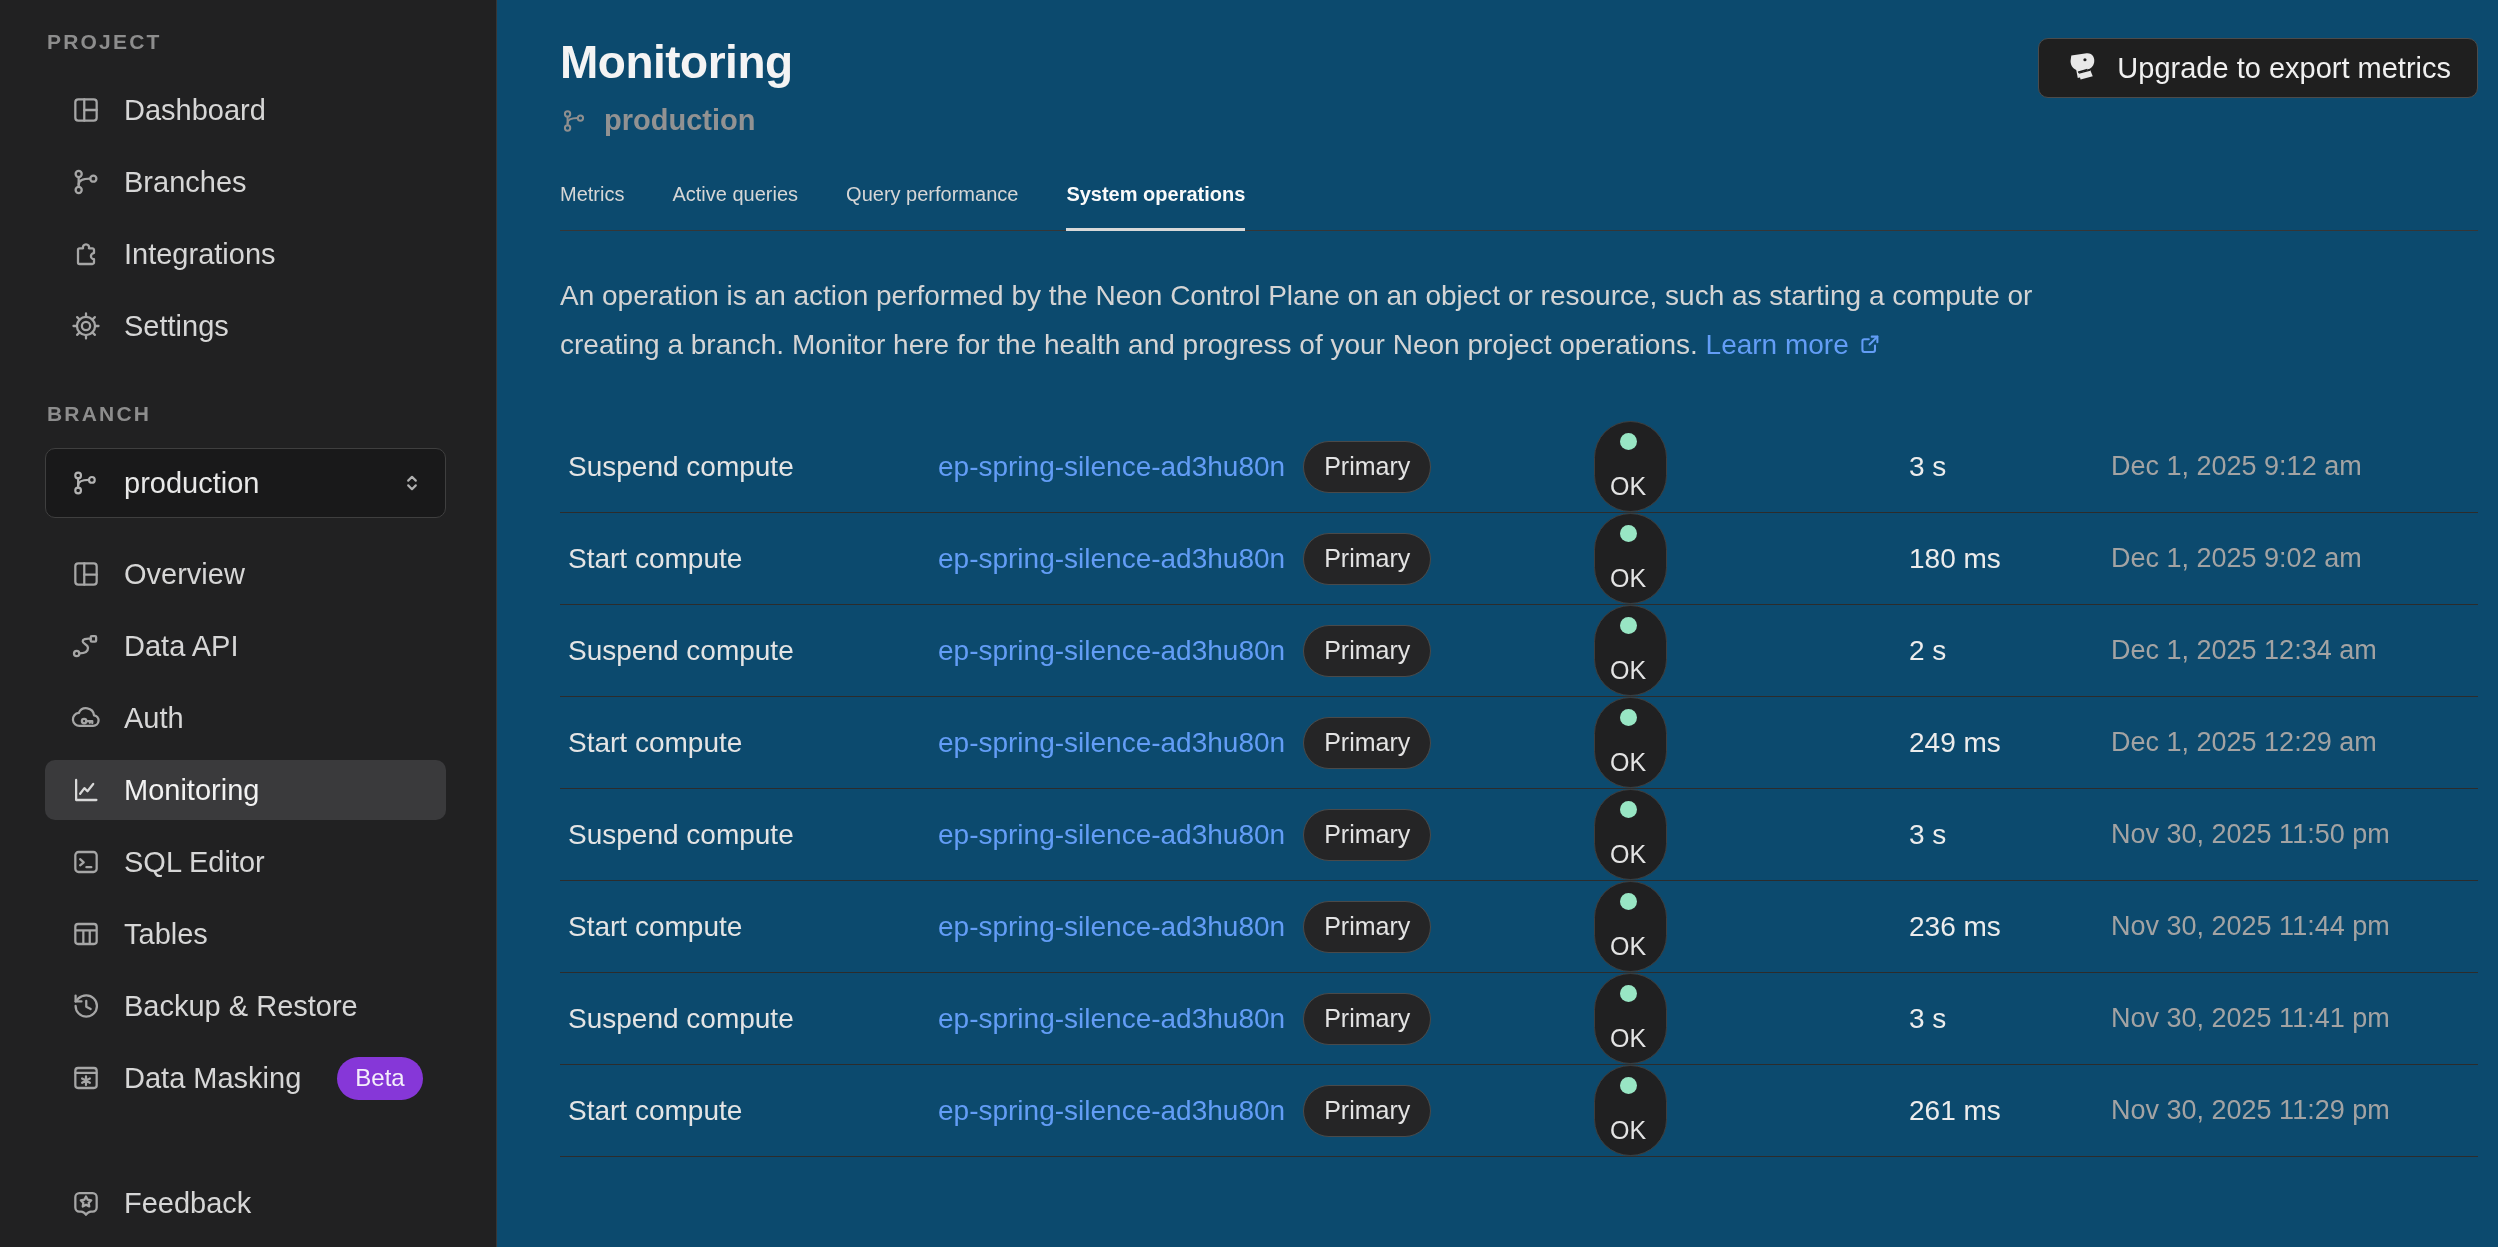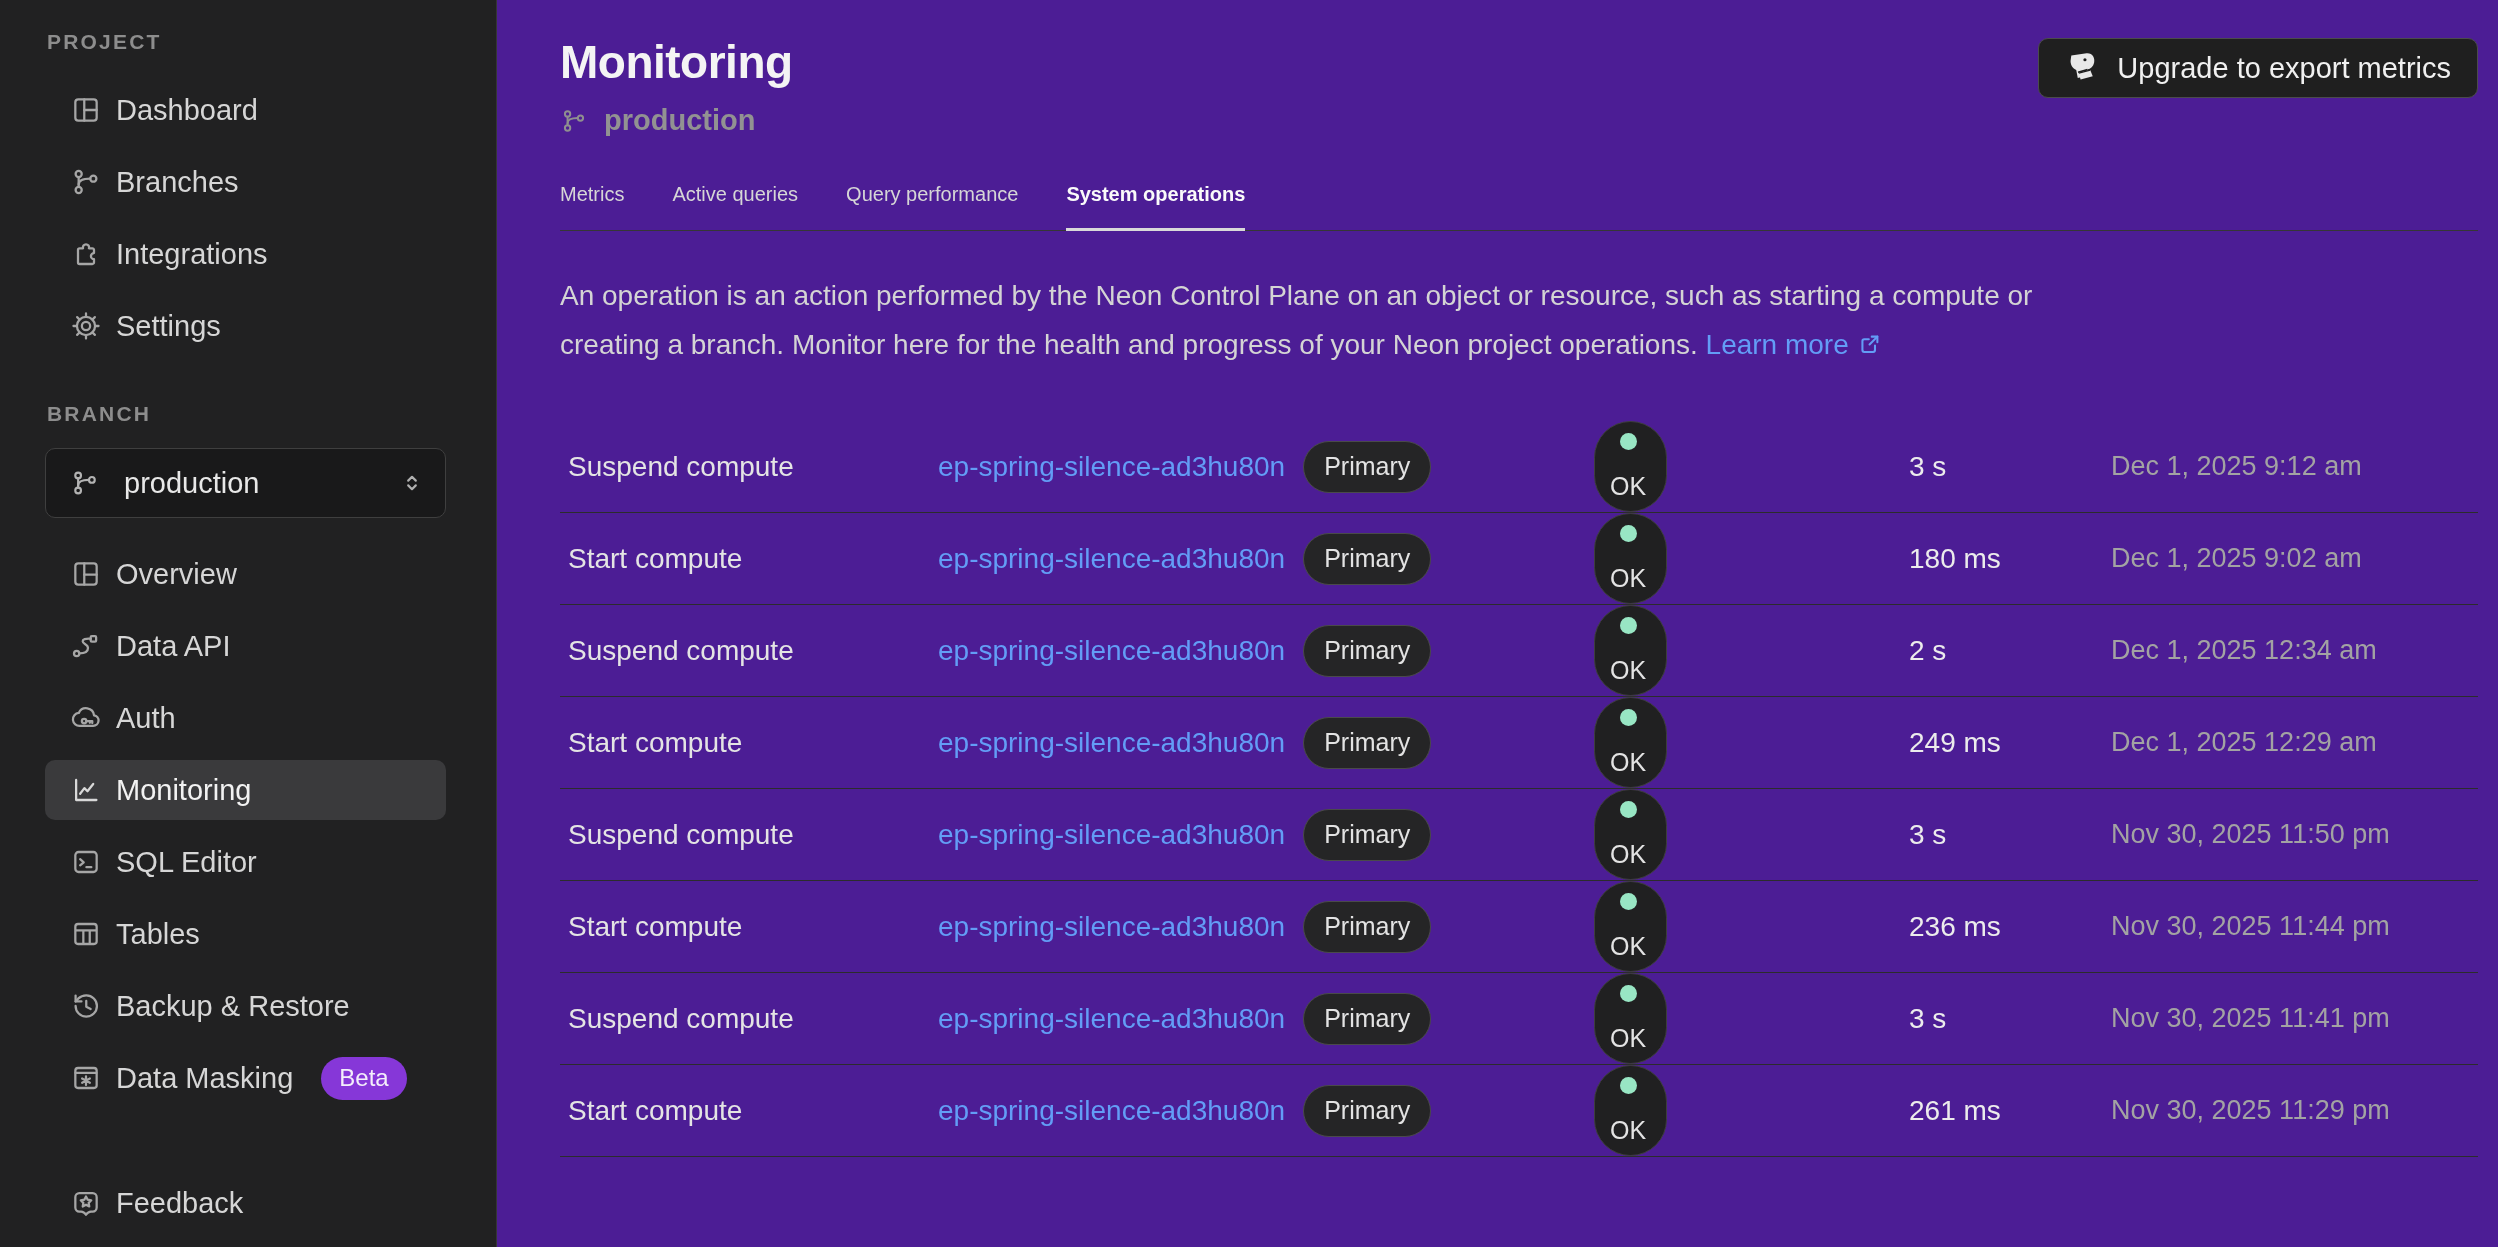--- a/index.html
+++ b/index.html
@@ -1,37 +1,37 @@
 <!DOCTYPE html>
 <html><head>
 <meta charset="utf-8">
 <style>
   * { margin:0; padding:0; box-sizing:border-box; }
   html,body { background:#111; }
   .app {
     position:relative; width:2498px; height:1247px; overflow:hidden;
-    background:#4c1d95; color:#e4e4e4;
+    background:#0c4a6e; color:#e4e4e4;
     font-family:"Liberation Sans", sans-serif;
     display:flex;
   }
   svg { display:block; }
   
   .sidebar {
     width:497px; min-width:497px; height:100%;
     background:#212122; border-right:1px solid #363636;
     padding:30px 50px 14px 45px;
     display:flex; flex-direction:column;
   }
   .section-label {
     font-size:21px; font-weight:700; letter-spacing:2.2px;
     color:#8d8d8d; margin:0 0 26px 2px;
   }
   .section-label.branch { margin-top:34px; margin-bottom:22px; }
   .nav-item {
-    display:flex; align-items:center; gap:14px;
+    display:flex; align-items:center; gap:22px;
     height:60px; padding:0 14px 0 25px; border-radius:10px;
     margin-bottom:12px; cursor:pointer; color:#d6d6d6; font-size:29px;
   }
   .nav-item .icn { width:32px; height:32px; color:#a6a6a6; flex:none; }
   .nav-item.active { background:#3a3a3c; color:#f2f2f2; }
   .nav-item.active .icn { color:#d8d8d8; }
   .beta-badge {
     margin-left:14px; background:var(--beta,#8637d8); color:#f4eefb;
     font-size:24px; font-weight:500; line-height:1;
     padding:9px 18px 10px; border-radius:999px;

